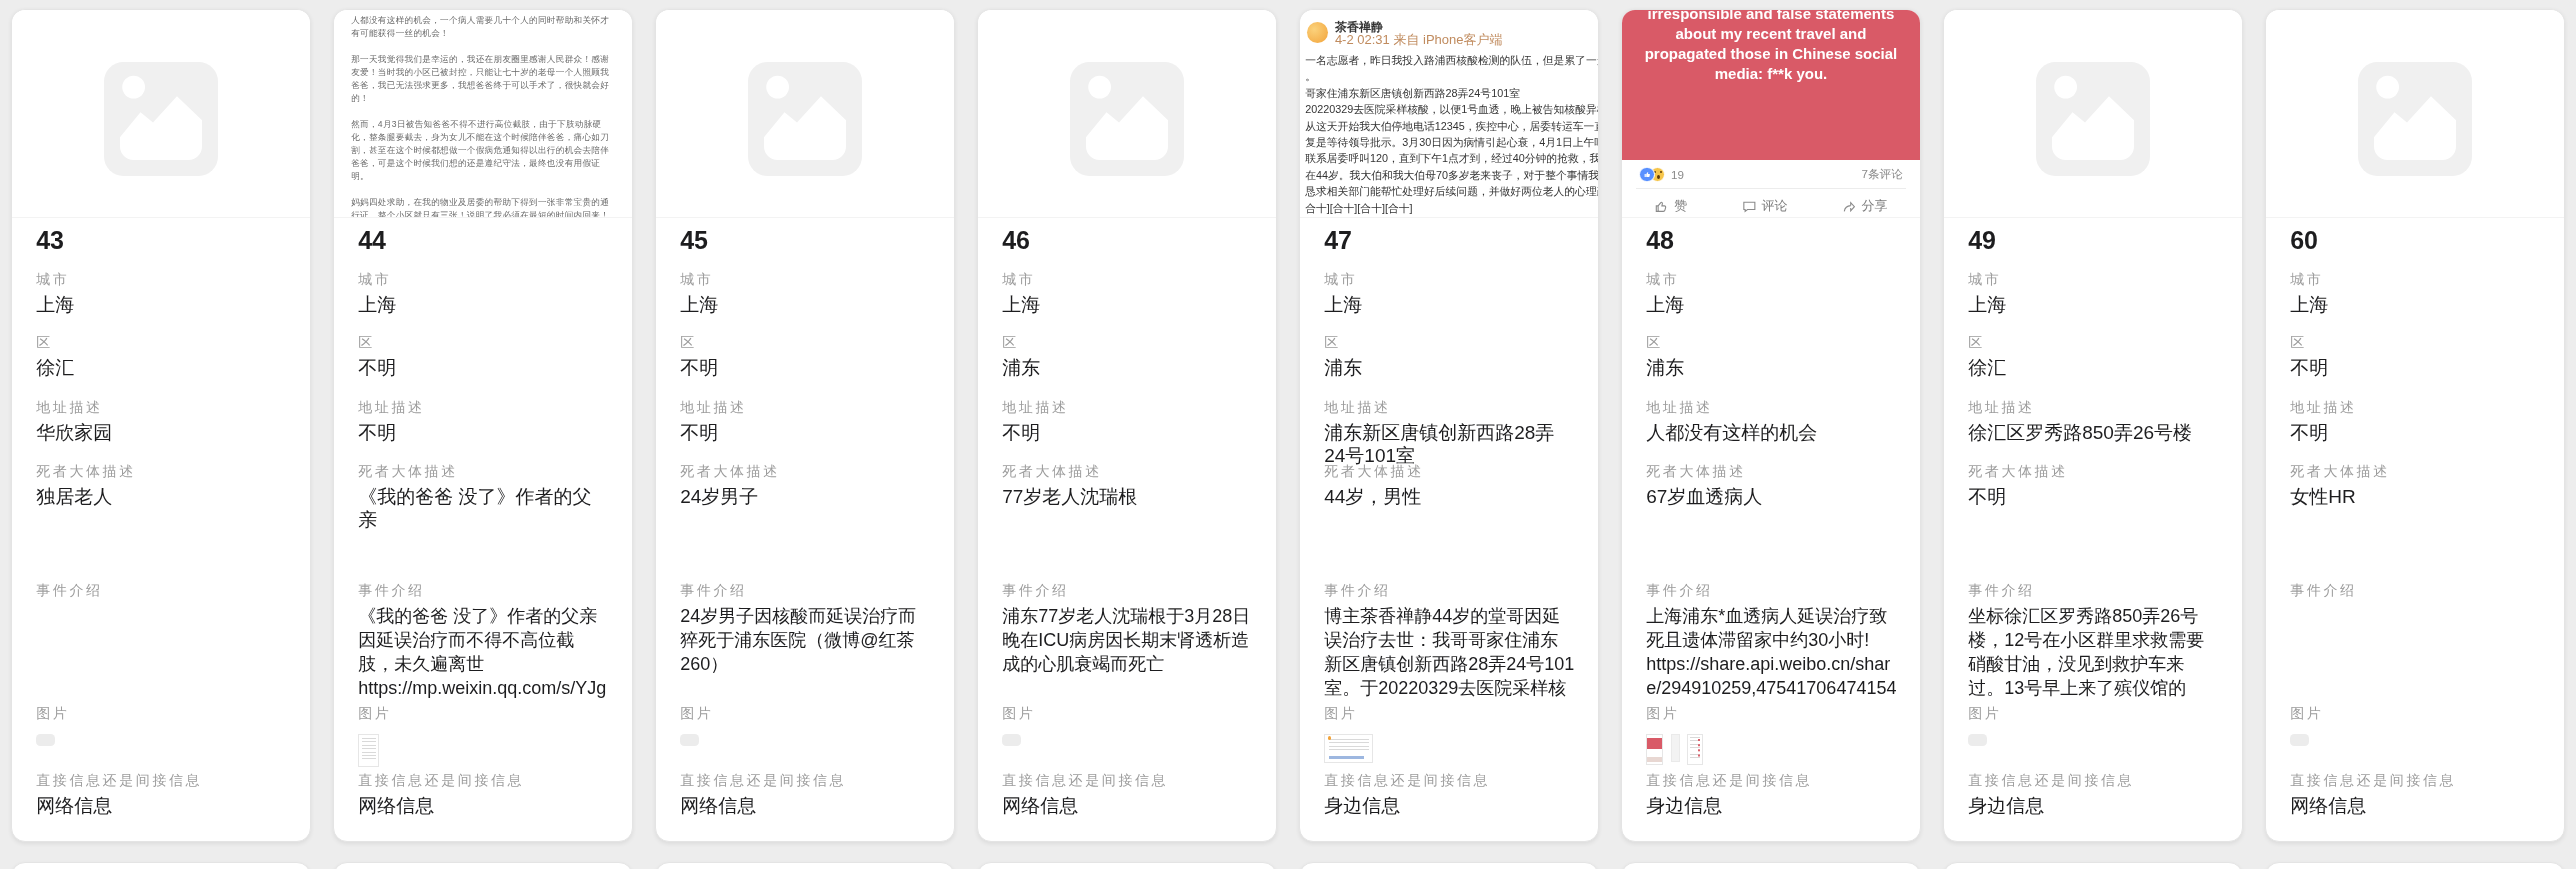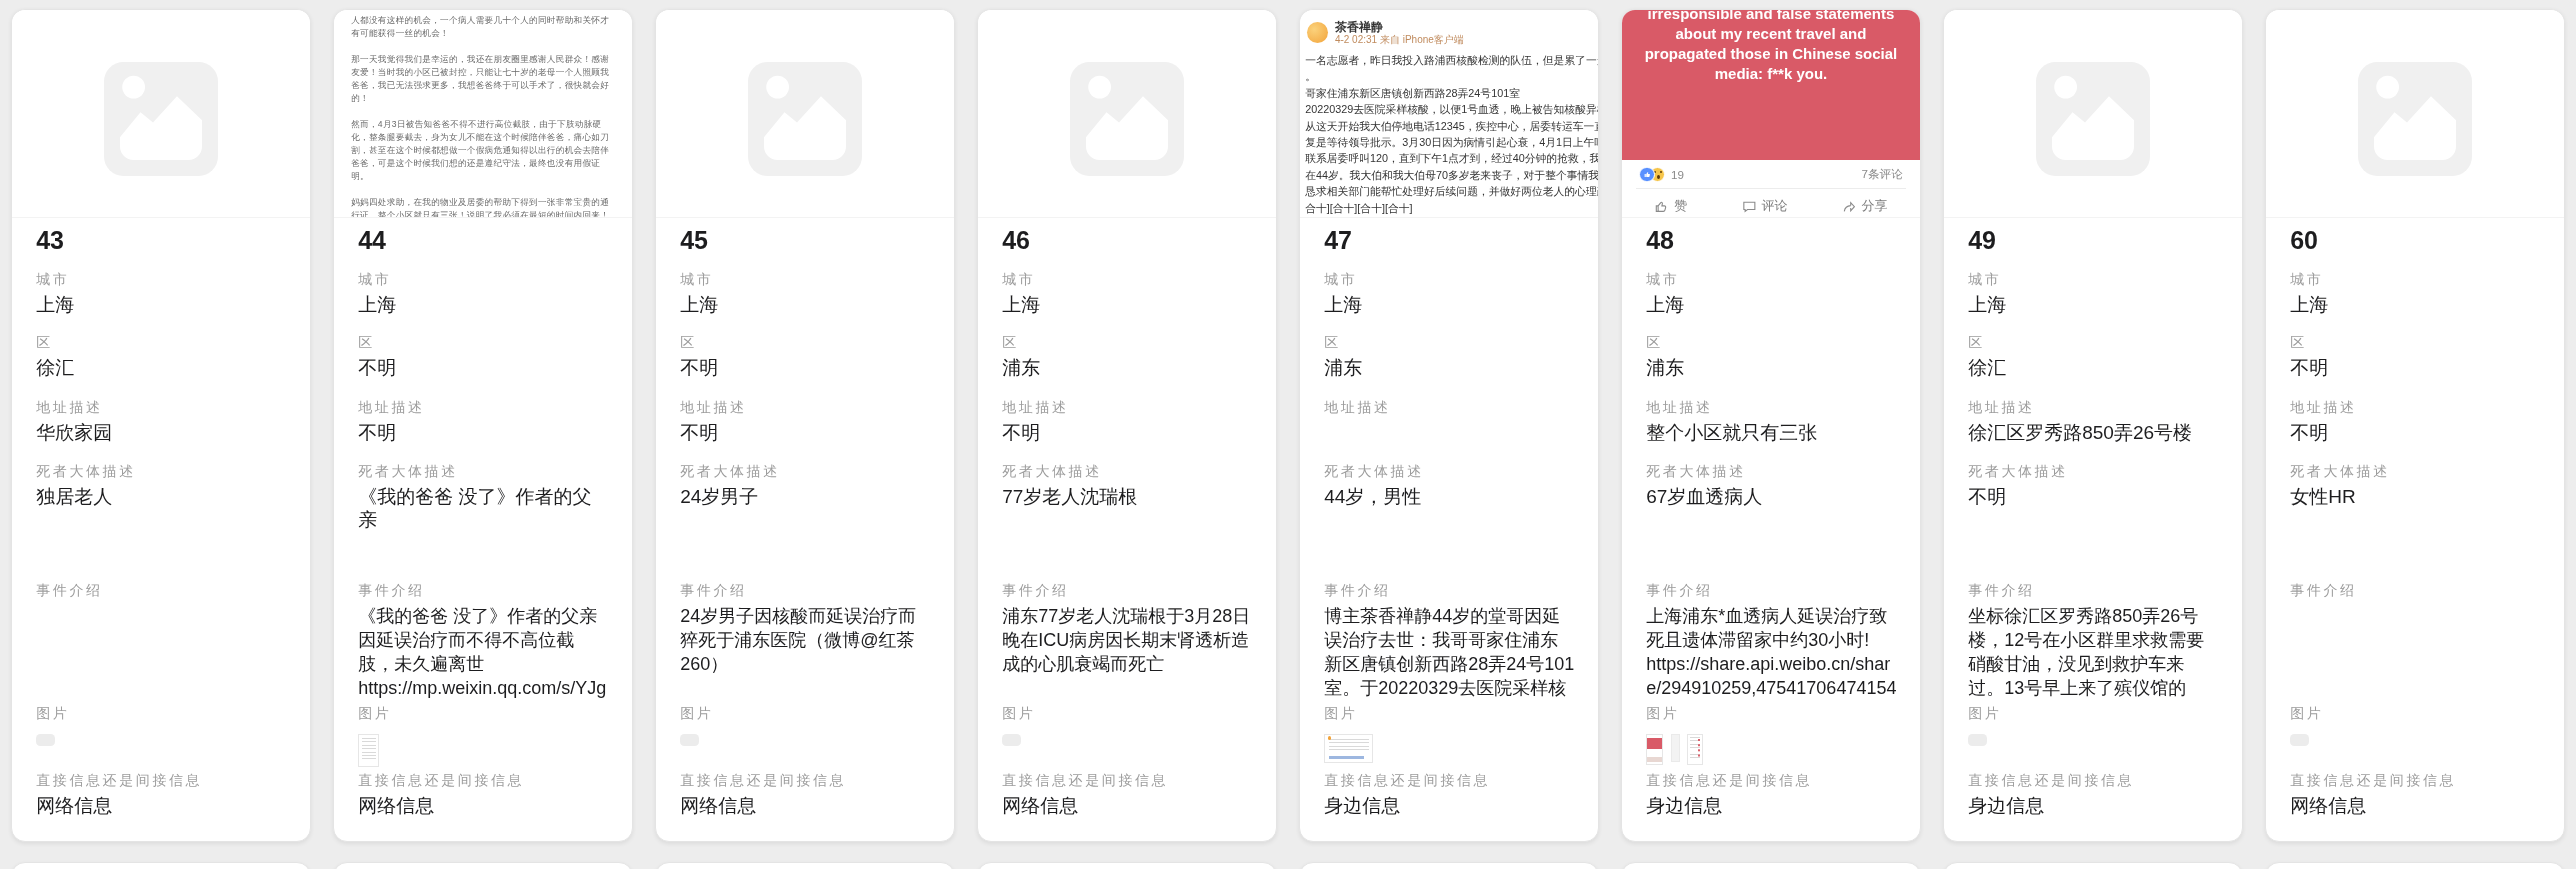--- a/index.html
+++ b/index.html
@@ -16,21 +16,21 @@
   .media--placeholder{display:flex;align-items:center;justify-content:center;}
   .media--placeholder svg{margin-top:12px;}
   
   .media--article{padding:4px 17px 0 17px;}
   .article-text{font-size:8.6px;line-height:13px;color:#6a6a6a;white-space:pre-line;letter-spacing:0.3px;}
   
   .media--weibo{padding:10.3px 0 0 17px;}
   .wb-head{display:flex;gap:7px;align-items:center;margin-left:-10.3px;}
   .wb-avatar{width:21px;height:21px;border-radius:50%;background:radial-gradient(circle at 35% 35%,#fbd27c,#f2a33a);flex:none;}
   .wb-name{font-size:12px;font-weight:700;color:#333;line-height:14px;}
-  .wb-meta{font-size:10px;color:var(--weibo-client);line-height:12px;}
+  .wb-meta{font-size:13px;color:var(--weibo-client);line-height:12px;}
   .wb-body{white-space:pre;font-size:10.8px;line-height:16.4px;color:#333;margin:6px 0 0 -12px;}
   .wb-mentions{white-space:pre;font-size:10.8px;line-height:16.4px;color:var(--weibo-link);margin-left:-12px;}
   
   .fb-red{height:150px;background:var(--fb-red);overflow:hidden;display:flex;justify-content:center;}
   .fb-statement{color:#fff;font-weight:700;font-size:15px;line-height:20px;text-align:center;padding:0 19px;margin-top:-6px;}
   .fb-meta{display:flex;justify-content:space-between;align-items:center;padding:7px 17px 6px 17px;}
   .fb-reactions{display:flex;align-items:center;}
   .r-like{width:15.5px;height:15.5px;border-radius:50%;background:#5890ff;display:flex;align-items:center;justify-content:center;border:1.7px solid #fff;position:relative;z-index:2;}
   .r-wow{width:15.5px;height:15.5px;border-radius:50%;background:#f6c54a;border:1.7px solid #fff;position:relative;margin-left:-5.2px;}
   .r-wow::before{content:"";position:absolute;top:3.4px;left:3px;width:2.2px;height:2.2px;border-radius:50%;background:#5d3b0a;box-shadow:6px 0 0 #5d3b0a;}
@@ -268,20 +268,21 @@
     <div class="field f-city">
         <div class="flabel">城市</div>
         <div class="fvalue">上海</div>
       </div>
     <div class="field f-district">
         <div class="flabel">区</div>
         <div class="fvalue">浦东</div>
       </div>
     <div class="field f-address">
         <div class="flabel">地址描述</div>
+        <div class="fvalue">浦东新区唐镇创新西路28弄24号101室</div>
       </div>
     <div class="field f-deceased">
         <div class="flabel">死者大体描述</div>
         <div class="fvalue">44岁，男性</div>
       </div>
     <div class="field f-event">
         <div class="flabel">事件介绍</div>
         <div class="fvalue fvalue--event">博主茶香禅静44岁的堂哥因延误治疗去世：我哥哥家住浦东新区唐镇创新西路28弄24号101室。于20220329去医院采样核酸，以便1号血透，晚上被...</div>
       </div>
     <div class="field f-image">
@@ -341,21 +342,21 @@
     <div class="field f-city">
         <div class="flabel">城市</div>
         <div class="fvalue">上海</div>
       </div>
     <div class="field f-district">
         <div class="flabel">区</div>
         <div class="fvalue">浦东</div>
       </div>
     <div class="field f-address">
         <div class="flabel">地址描述</div>
-        <div class="fvalue">整个小区就只有三张</div>
+        <div class="fvalue">人都没有这样的机会</div>
       </div>
     <div class="field f-deceased">
         <div class="flabel">死者大体描述</div>
         <div class="fvalue">67岁血透病人</div>
       </div>
     <div class="field f-event">
         <div class="flabel">事件介绍</div>
         <div class="fvalue fvalue--event">上海浦东*血透病人延误治疗致死且遗体滞留家中约30小时! https://share.api.weibo.cn/share/294910259,4754170647415400.html?</div>
       </div>
     <div class="field f-image">

